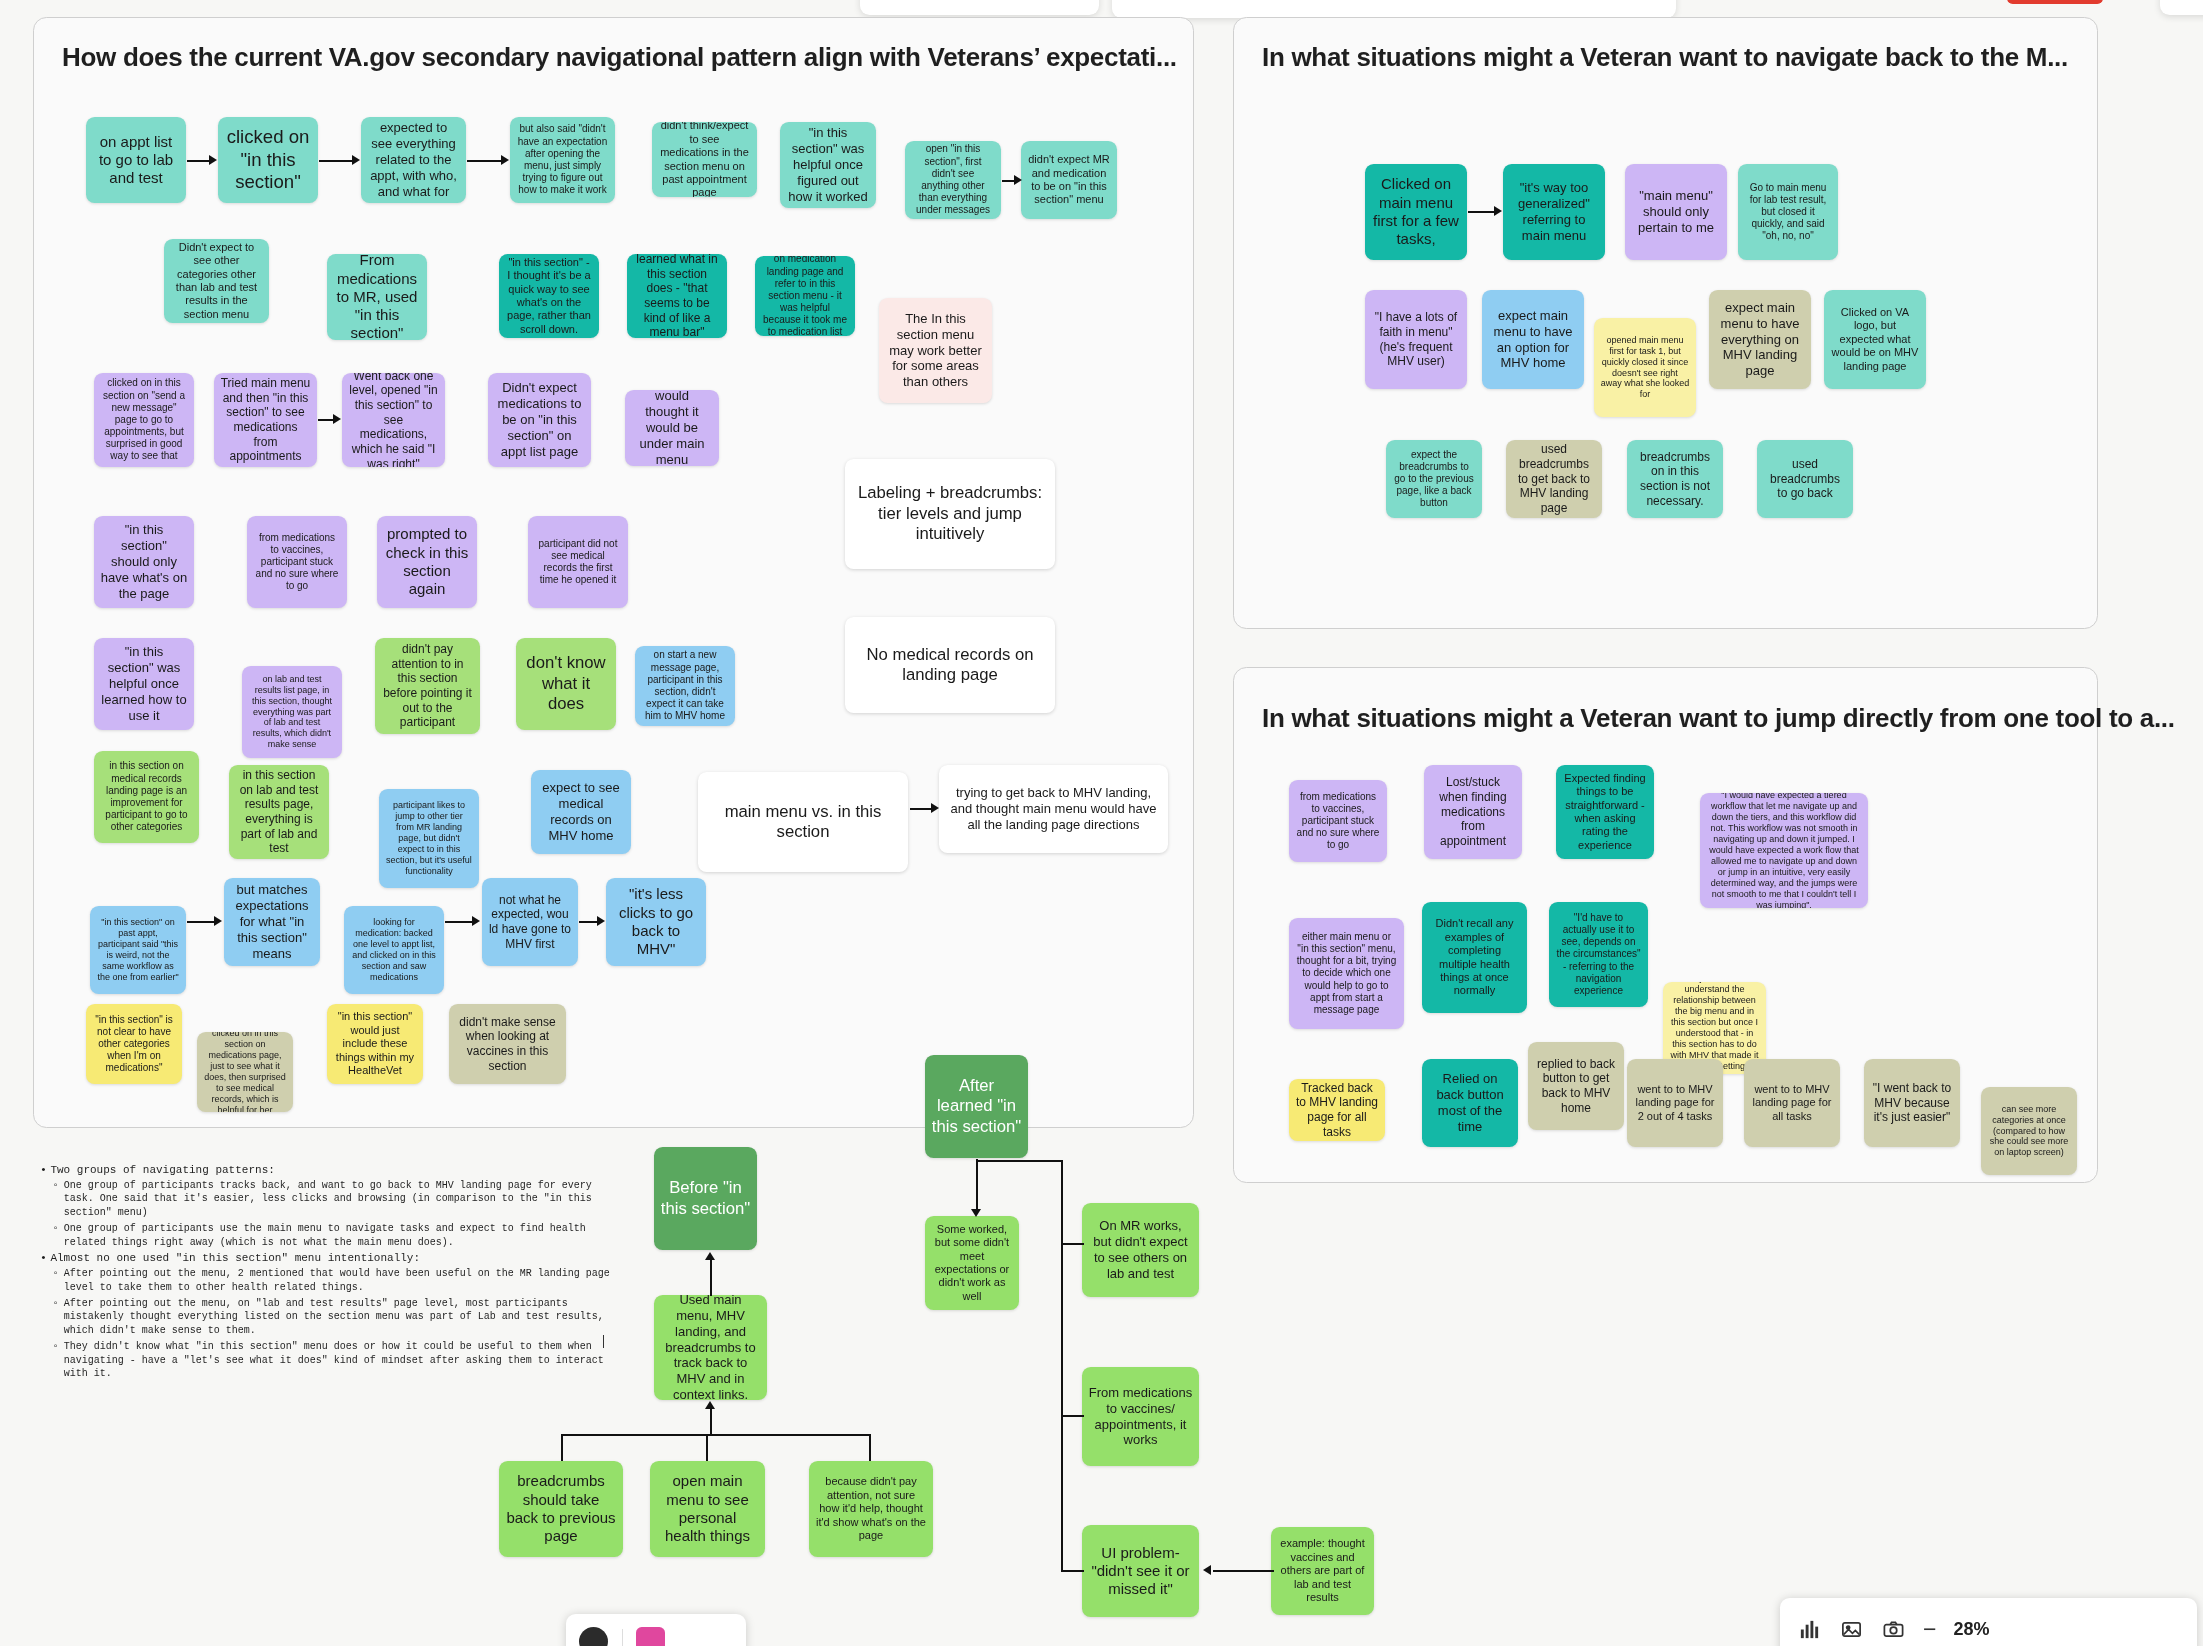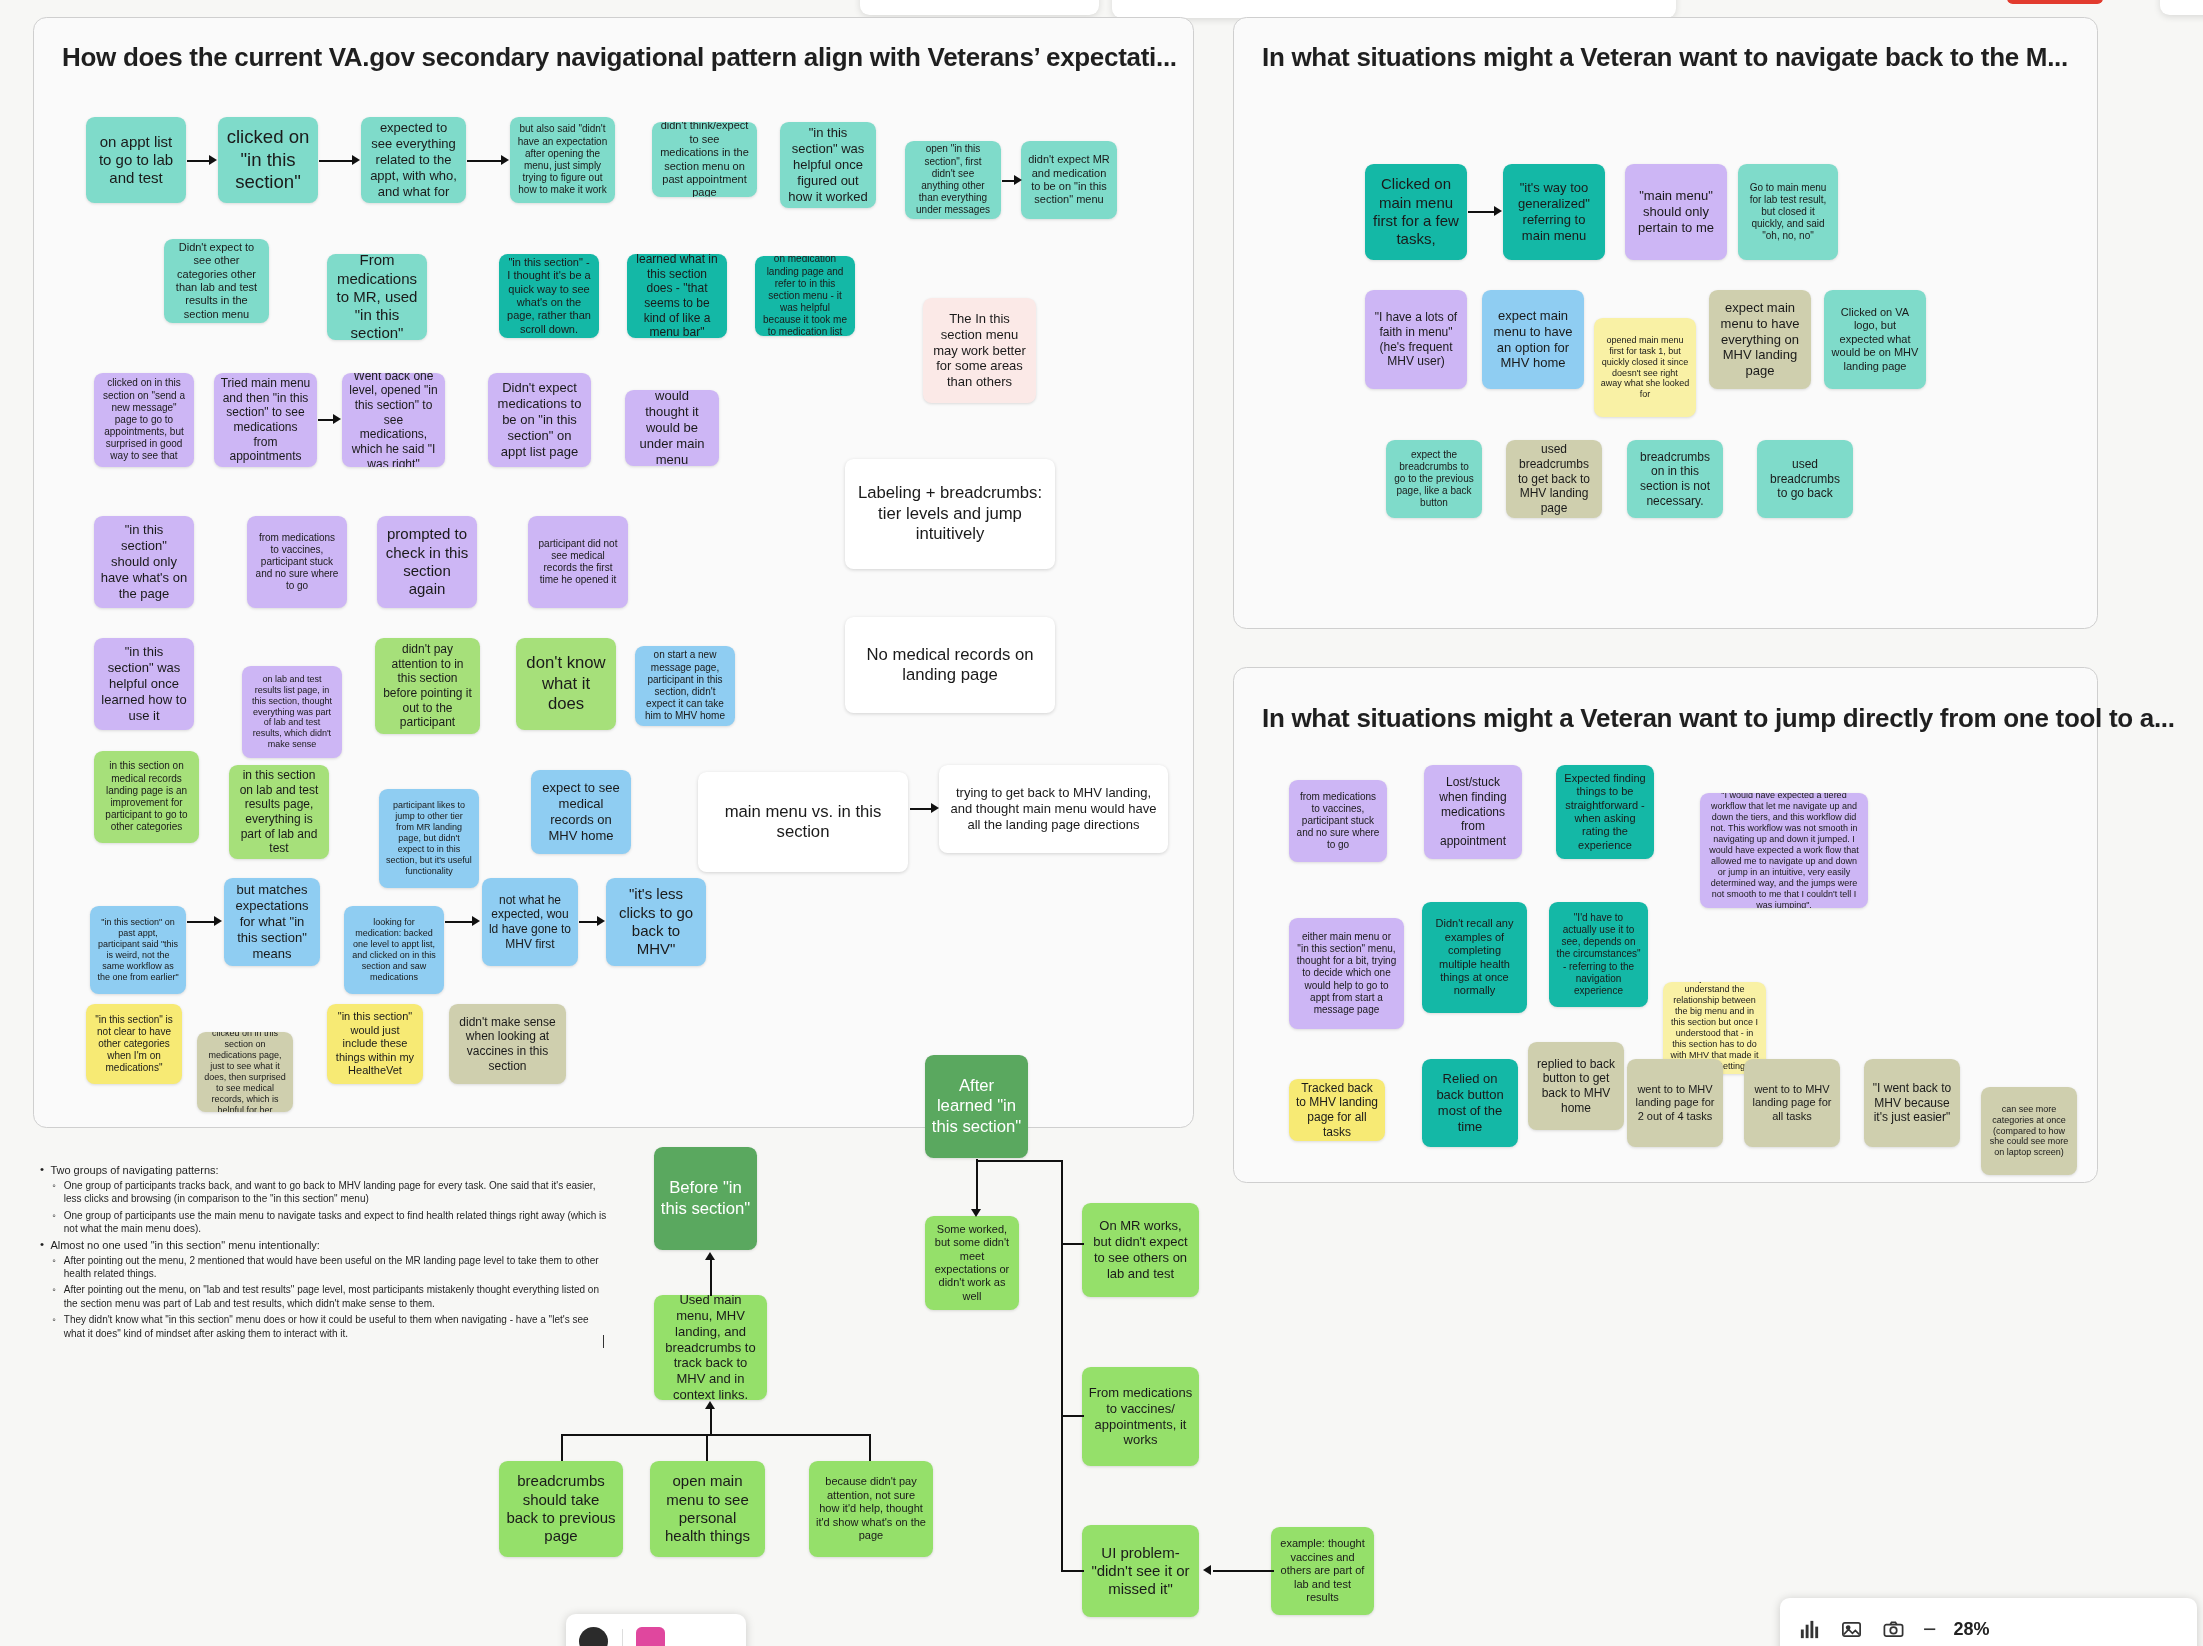--- a/index.html
+++ b/index.html
@@ -44,21 +44,21 @@
   }
   .teal   { background: #7fdbca; }
   .orange { background: #14b8a6; }
   .purple { background: #cdb6f5; }
   .blue   { background: #8fcdf2; }
   .green  { background: #a6e07a; }
   .dgreen { background: #5aa85f; color: #fff; }
   .lgreen { background: #95e06a; }
   .yellow { background: #f7ea74; }
   .khaki  { background: #cfcfae; }
-  .pink   { background: #fbe9e7; margin-left: 44px; }
+  .pink   { background: #fbe9e7; }
   .white  { background: #ffffff; box-shadow: 0 1px 3.8px rgba(0,0,0,0.16); }
   .ltyellow { background: #f9f1a5; }
 
   .fs-9  { font-size: 9px; margin-top: 28px; }
   .fs-10 { font-size: 10px; }
   .fs-11 { font-size: 11px; }
   .fs-12 { font-size: 12px; }
   .fs-13 { font-size: 13px; }
   .fs-15 { font-size: 15px; }
   .fs-17 { font-size: 16.7px; }
@@ -81,21 +81,21 @@
   }
   .arrow.up .hd {
     border-left: 5.7px solid transparent;
     border-right: 5.7px solid transparent;
     border-bottom: 8.6px solid #111;
     border-top: none;
   }
 
   
   .notes { position: absolute; color: #1f1f1f; }
-  .notes ul { list-style: none; }
+  .notes ul { list-style: none; font-family: Liberation Mono, monospace; }
   .notes > ul > li {
     font-size: 11px; margin-bottom: 2.9px; position: relative; padding-left: 12.4px;
   }
   .notes > ul > li::before {
     content: "\2022"; position:absolute; left:1.9px; top:-1px; font-size:11.5px;
   }
   .notes ul ul > li {
     font-size: 10px; margin: 2.9px 0 2.9px 0; position: relative; padding-left: 13.4px;
     line-height: 1.35;
   }

